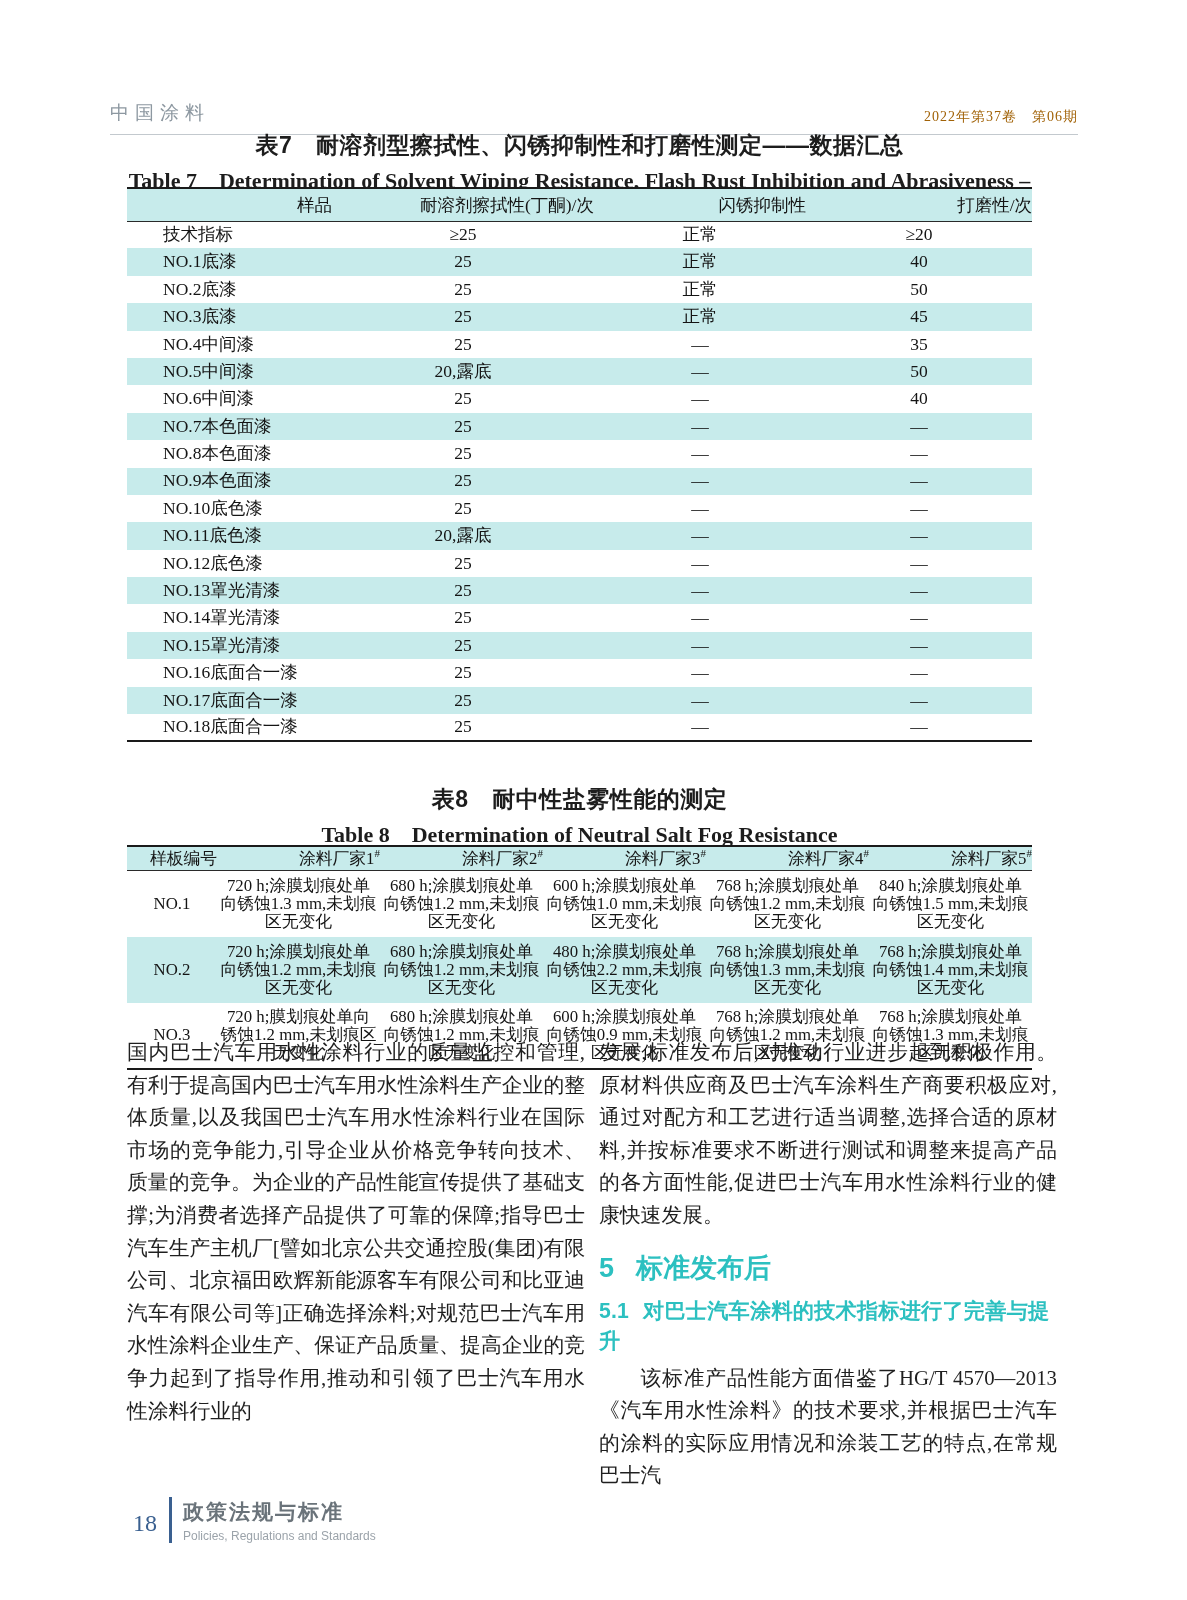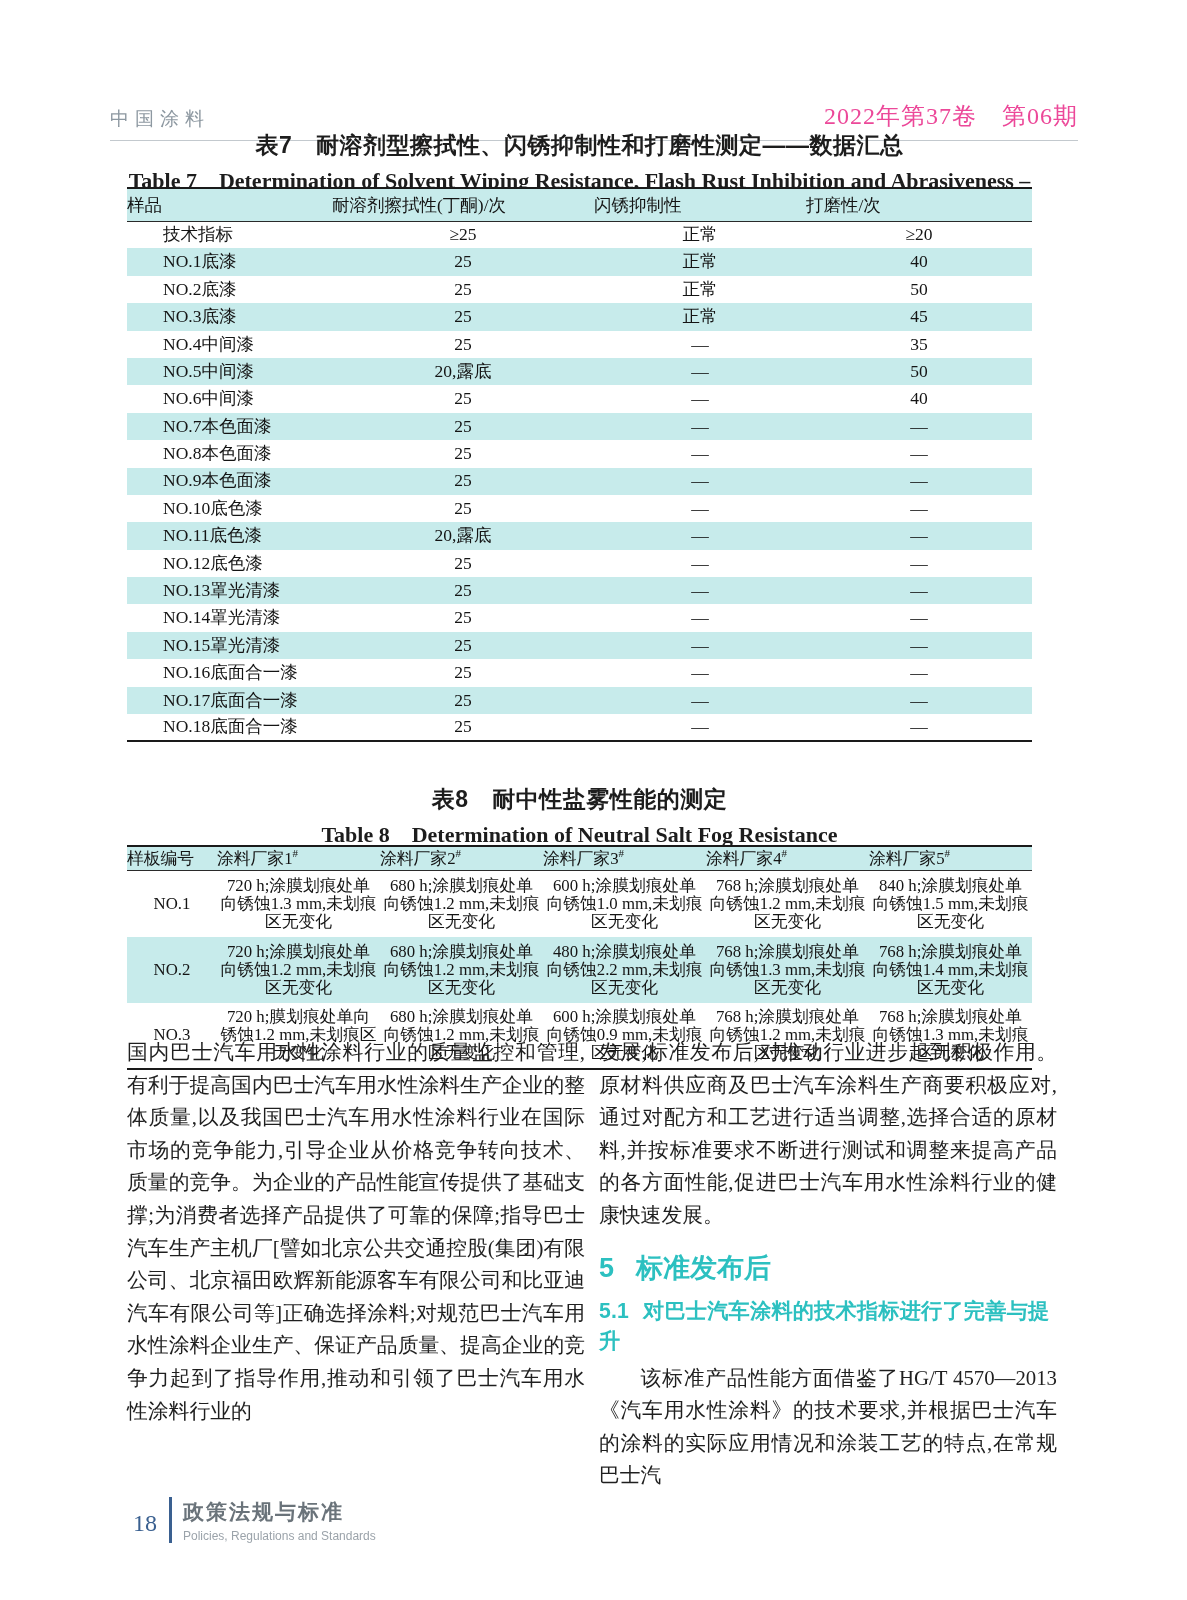--- a/index.html
+++ b/index.html
@@ -22,36 +22,36 @@
   }
   
   .runhead{
     position:absolute;left:110px;top:76px;width:968px;
     display:flex;justify-content:space-between;align-items:flex-end;
     padding-bottom:8px;border-bottom:1.5px solid var(--rule);
     font-family:Liberation Serif, serif;
     margin-top:24px;
   }
   .runhead .journal{font-size:19px;color:var(--gray-head);letter-spacing:6px;}
-  .runhead .issue{font-size:24px;color:#ec4899;letter-spacing:1px;}
+  .runhead .issue{font-size:14px;color:#a16207;letter-spacing:1px;}
   
   .cap{position:absolute;left:127px;width:905px;text-align:center;}
   .cap .zh{font-family:"Liberation Sans","DejaVu Sans",sans-serif;font-weight:bold;font-size:23px;letter-spacing:.5px;}
   .cap .en{font-family:"Liberation Serif","DejaVu Serif",serif;font-weight:bold;font-size:22px;margin-top:5px;}
   
   table.datatable{
     position:absolute;left:127px;width:905px;
     border-collapse:collapse;table-layout:fixed;
     border-top:2.2px solid #1a1a1a;border-bottom:2.2px solid #1a1a1a;
     font-size:17.5px;color:#141414;
   }
   table.datatable thead th{
     background:var(--band);font-weight:normal;
     border-bottom:1.3px solid #2a2a2a;
-    text-align:left;vertical-align:middle;
+    text-align:right;vertical-align:middle;
   }
   table.datatable tbody tr:nth-child(even){background:var(--band);}
   table.datatable td{text-align:center;vertical-align:middle;}
   
   #table7 thead th{height:33px;}
   #table7 td{height:27.4px;line-height:1;}
   #table7 .c0{text-align:left;padding-left:36px;}
   #table7 col.w0{width:205px;} #table7 col.w1{width:262px;}
   #table7 col.w2{width:212px;} #table7 col.w3{width:226px;}
   

